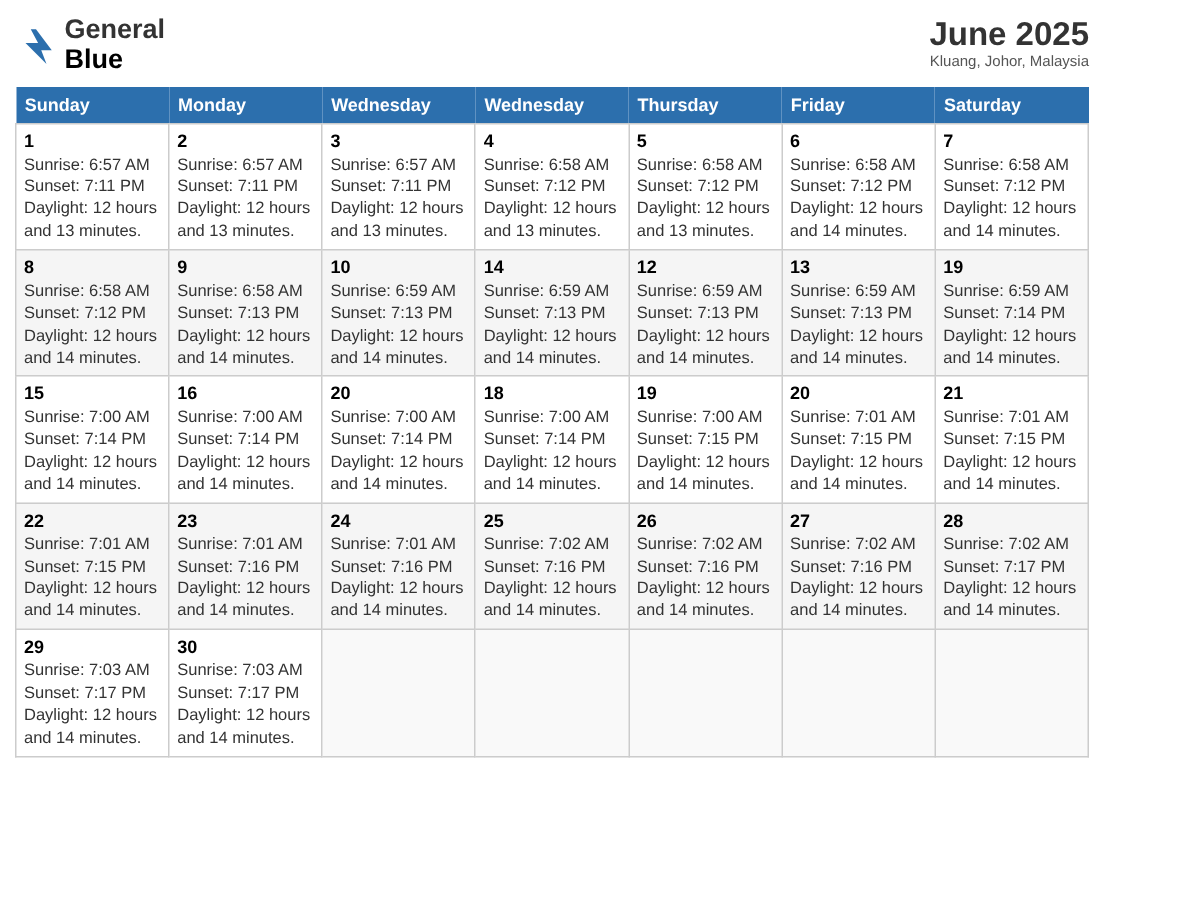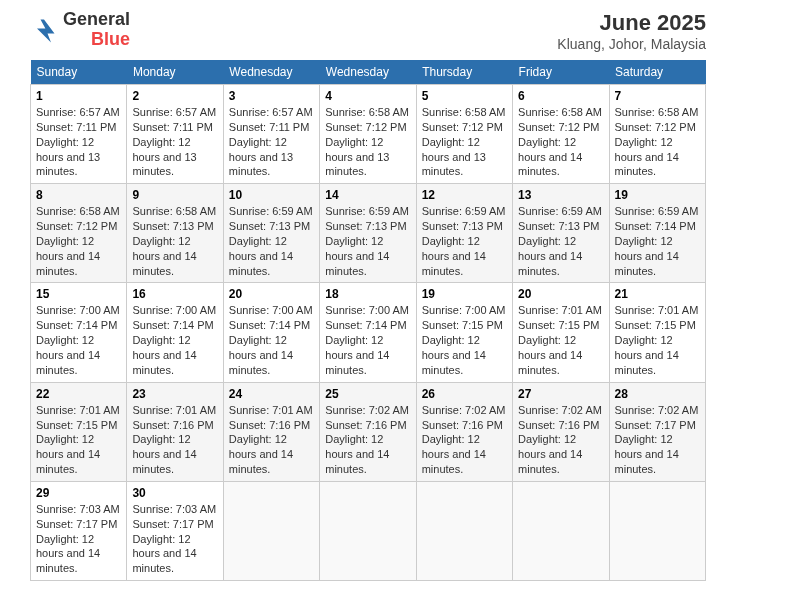--- a/index.html
+++ b/index.html
@@ -5,70 +5,70 @@
     * { box-sizing: border-box; margin: 0; padding: 0; }
     body {
       font-family: Arial, sans-serif;
       background: #fff;
       width: 792px;
       height: 612px;
       overflow: hidden;
     }
     .container {
       width: 736px;
-      padding: 10px 30px;
+      padding: 10px 10px;
     }
     .header {
       display: flex;
       justify-content: space-between;
       align-items: flex-start;
       margin-bottom: 8px;
     }
     .logo {
       display: flex;
       align-items: center;
     }
     .logo-text {
       display: flex;
       flex-direction: column;
       font-size: 18px;
       font-weight: bold;
       line-height: 1.1;
     }
     .logo-general { color: #333; }
-    .logo-blue { color: #ef4444; margin-left: 28px; }
+    .logo-blue { color: #000000; }
     .logo-icon {
       width: 28px;
       height: 28px;
       margin-right: 5px;
     }
     .title-area {
       text-align: right;
     }
     .month-title {
       font-size: 22px;
       font-weight: bold;
       color: #333;
     }
     .location {
-      font-size: 14px;
+      font-size: 10px;
       color: #555;
     }
     table {
       width: 100%;
       border-collapse: collapse;
       font-size: 10.5px;
     }
     th {
       background-color: #2c6fad;
       color: white;
       text-align: left;
       padding: 5px 6px;
       font-size: 12px;
-      font-weight: normal;
+      font-weight: bold;
     }
     td {
       vertical-align: top;
       padding: 4px 5px;
       border: 1px solid #ccc;
       width: calc(100% / 7);
       height: 80px;
       background: #fff;
     }
     tr:nth-child(even) td {

